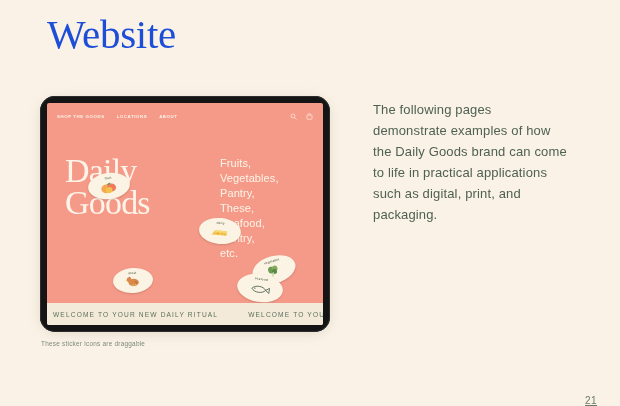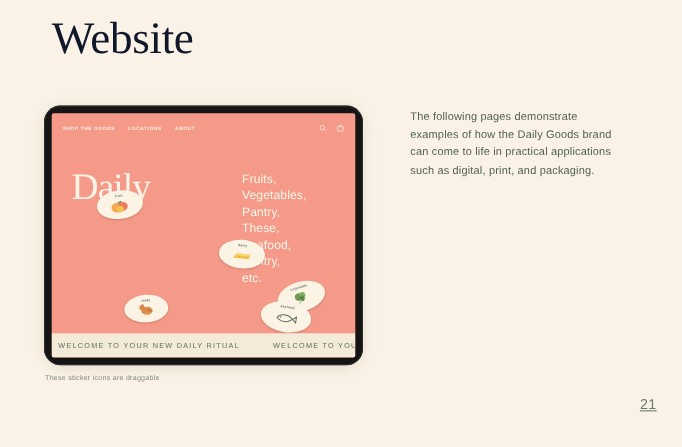--- a/index.html
+++ b/index.html
@@ -9,29 +9,29 @@
     font-family:"Liberation Sans",sans-serif;
     position:relative;
   }
   .page{position:absolute;inset:0;background:#faf2e6;}
 
   
   .page-title{
     position:absolute;left:47px;top:14px;
     font-family:"Liberation Serif",serif;
     font-size:41px;line-height:1;
-    color:#0f172a;
+    color:#1d4ed8;
     letter-spacing:-0.3px;
     font-weight:400;
   }
 
   
   .body-copy{
     position:absolute;left:373px;top:99px;width:195px;
-    font-size:10px;line-height:1.62;
+    font-size:13px;line-height:1.62;
     color:#4f6153;
     letter-spacing:.15px;
   }
 
   
   .tablet-shadow{
     position:absolute;left:42px;top:100px;width:286px;height:232px;
     border-radius:16px;background:rgba(120,100,80,.22);
     filter:blur(7px);
   }
@@ -105,22 +105,22 @@
   .marquee-item{
     font-size:6.6px;letter-spacing:1.15px;color:#5d6f5d;font-weight:400;
   }
 
   
   .caption{
     position:absolute;left:41px;top:340px;
     font-size:6.4px;color:#7e8a77;letter-spacing:.25px;
   }
   .page-number{
-    position:absolute;right:23px;bottom:31px;
-    font-size:13px;color:#6b7a66;letter-spacing:.4px;text-decoration:underline;
+    position:absolute;right:23px;bottom:0;
+    font-size:10px;color:#6b7a66;letter-spacing:.4px;text-decoration:underline;
   }
 </style>
 </head>
 <body>
 
 <div class="page">
 
   <div class="page-title">Website</div>
 
   <div class="body-copy">The following pages demonstrate examples of how the Daily Goods brand can come to life in practical applications such as digital, print, and packaging.</div>
@@ -145,20 +145,21 @@
             <rect x="2.2" y="4.8" width="11.6" height="9.4" rx="1" fill="none" stroke="#fdf4e7" stroke-width="1.6"></rect>
             <path d="M5.4 5.2V3.6a2.6 2.6 0 0 1 5.2 0v1.6" fill="none" stroke="#fdf4e7" stroke-width="1.6"></path>
           </svg>
         </div>
       </div>
 
       <div class="hero">
 
         <div class="hero-title">
           <span>Daily</span>
+          <span class="l2">Goods</span>
         </div>
 
         <div class="hero-list">
           <span>Fruits,</span>
           <span>Vegetables,</span>
           <span>Pantry,</span>
           <span>These,</span>
           <span>Seafood,</span>
           <span>Pantry,</span>
           <span>etc.</span>

